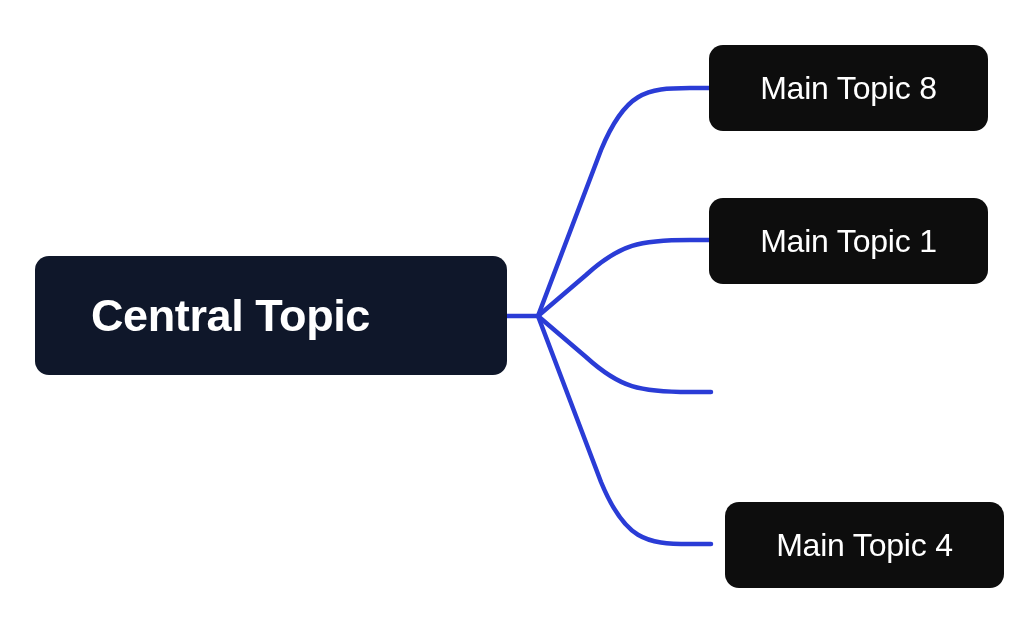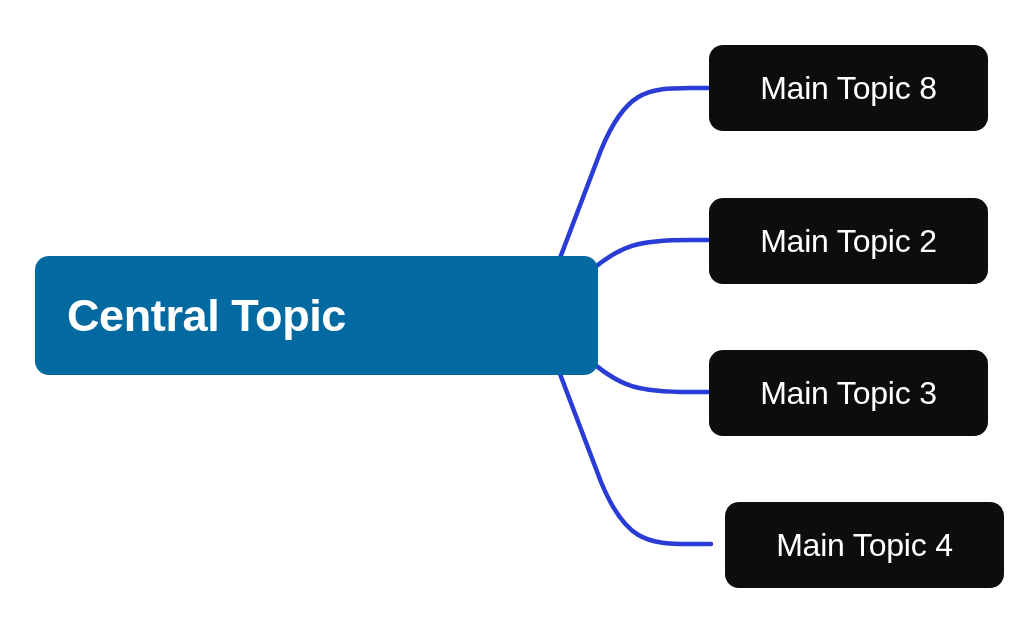--- a/index.html
+++ b/index.html
@@ -27,26 +27,26 @@
   }
   .node {
     position: absolute;
     display: flex;
     align-items: center;
     box-sizing: border-box;
   }
   .node-central {
     left: 35px;
     top: 256px;
-    width: 563px;
+    width: 472px;
     height: 119px;
-    background: #0369a1;
+    background: #0f172a;
     border-radius: 14px;
     justify-content: flex-start;
-    padding-left: 32px;
+    padding-left: 56px;
   }
   .node-central .node-label {
     color: #ffffff;
     font-size: 45px;
     font-weight: bold;
     letter-spacing: -0.4px;
     line-height: 1;
     white-space: nowrap;
   }
   .node-branch {
@@ -87,24 +87,21 @@
 
   <div class="node node-central">
     <span class="node-label">Central Topic</span>
   </div>
 
   <div class="node node-branch branch-1">
     <span class="node-label">Main Topic 8</span>
   </div>
 
   <div class="node node-branch branch-2">
-    <span class="node-label">Main Topic 2</span>
+    <span class="node-label">Main Topic 1</span>
   </div>
 
-  <div class="node node-branch branch-3">
-    <span class="node-label">Main Topic 3</span>
-  </div>
 
   <div class="node node-branch branch-4">
     <span class="node-label">Main Topic 4</span>
   </div>
 
 </div>
 
 </body></html>

